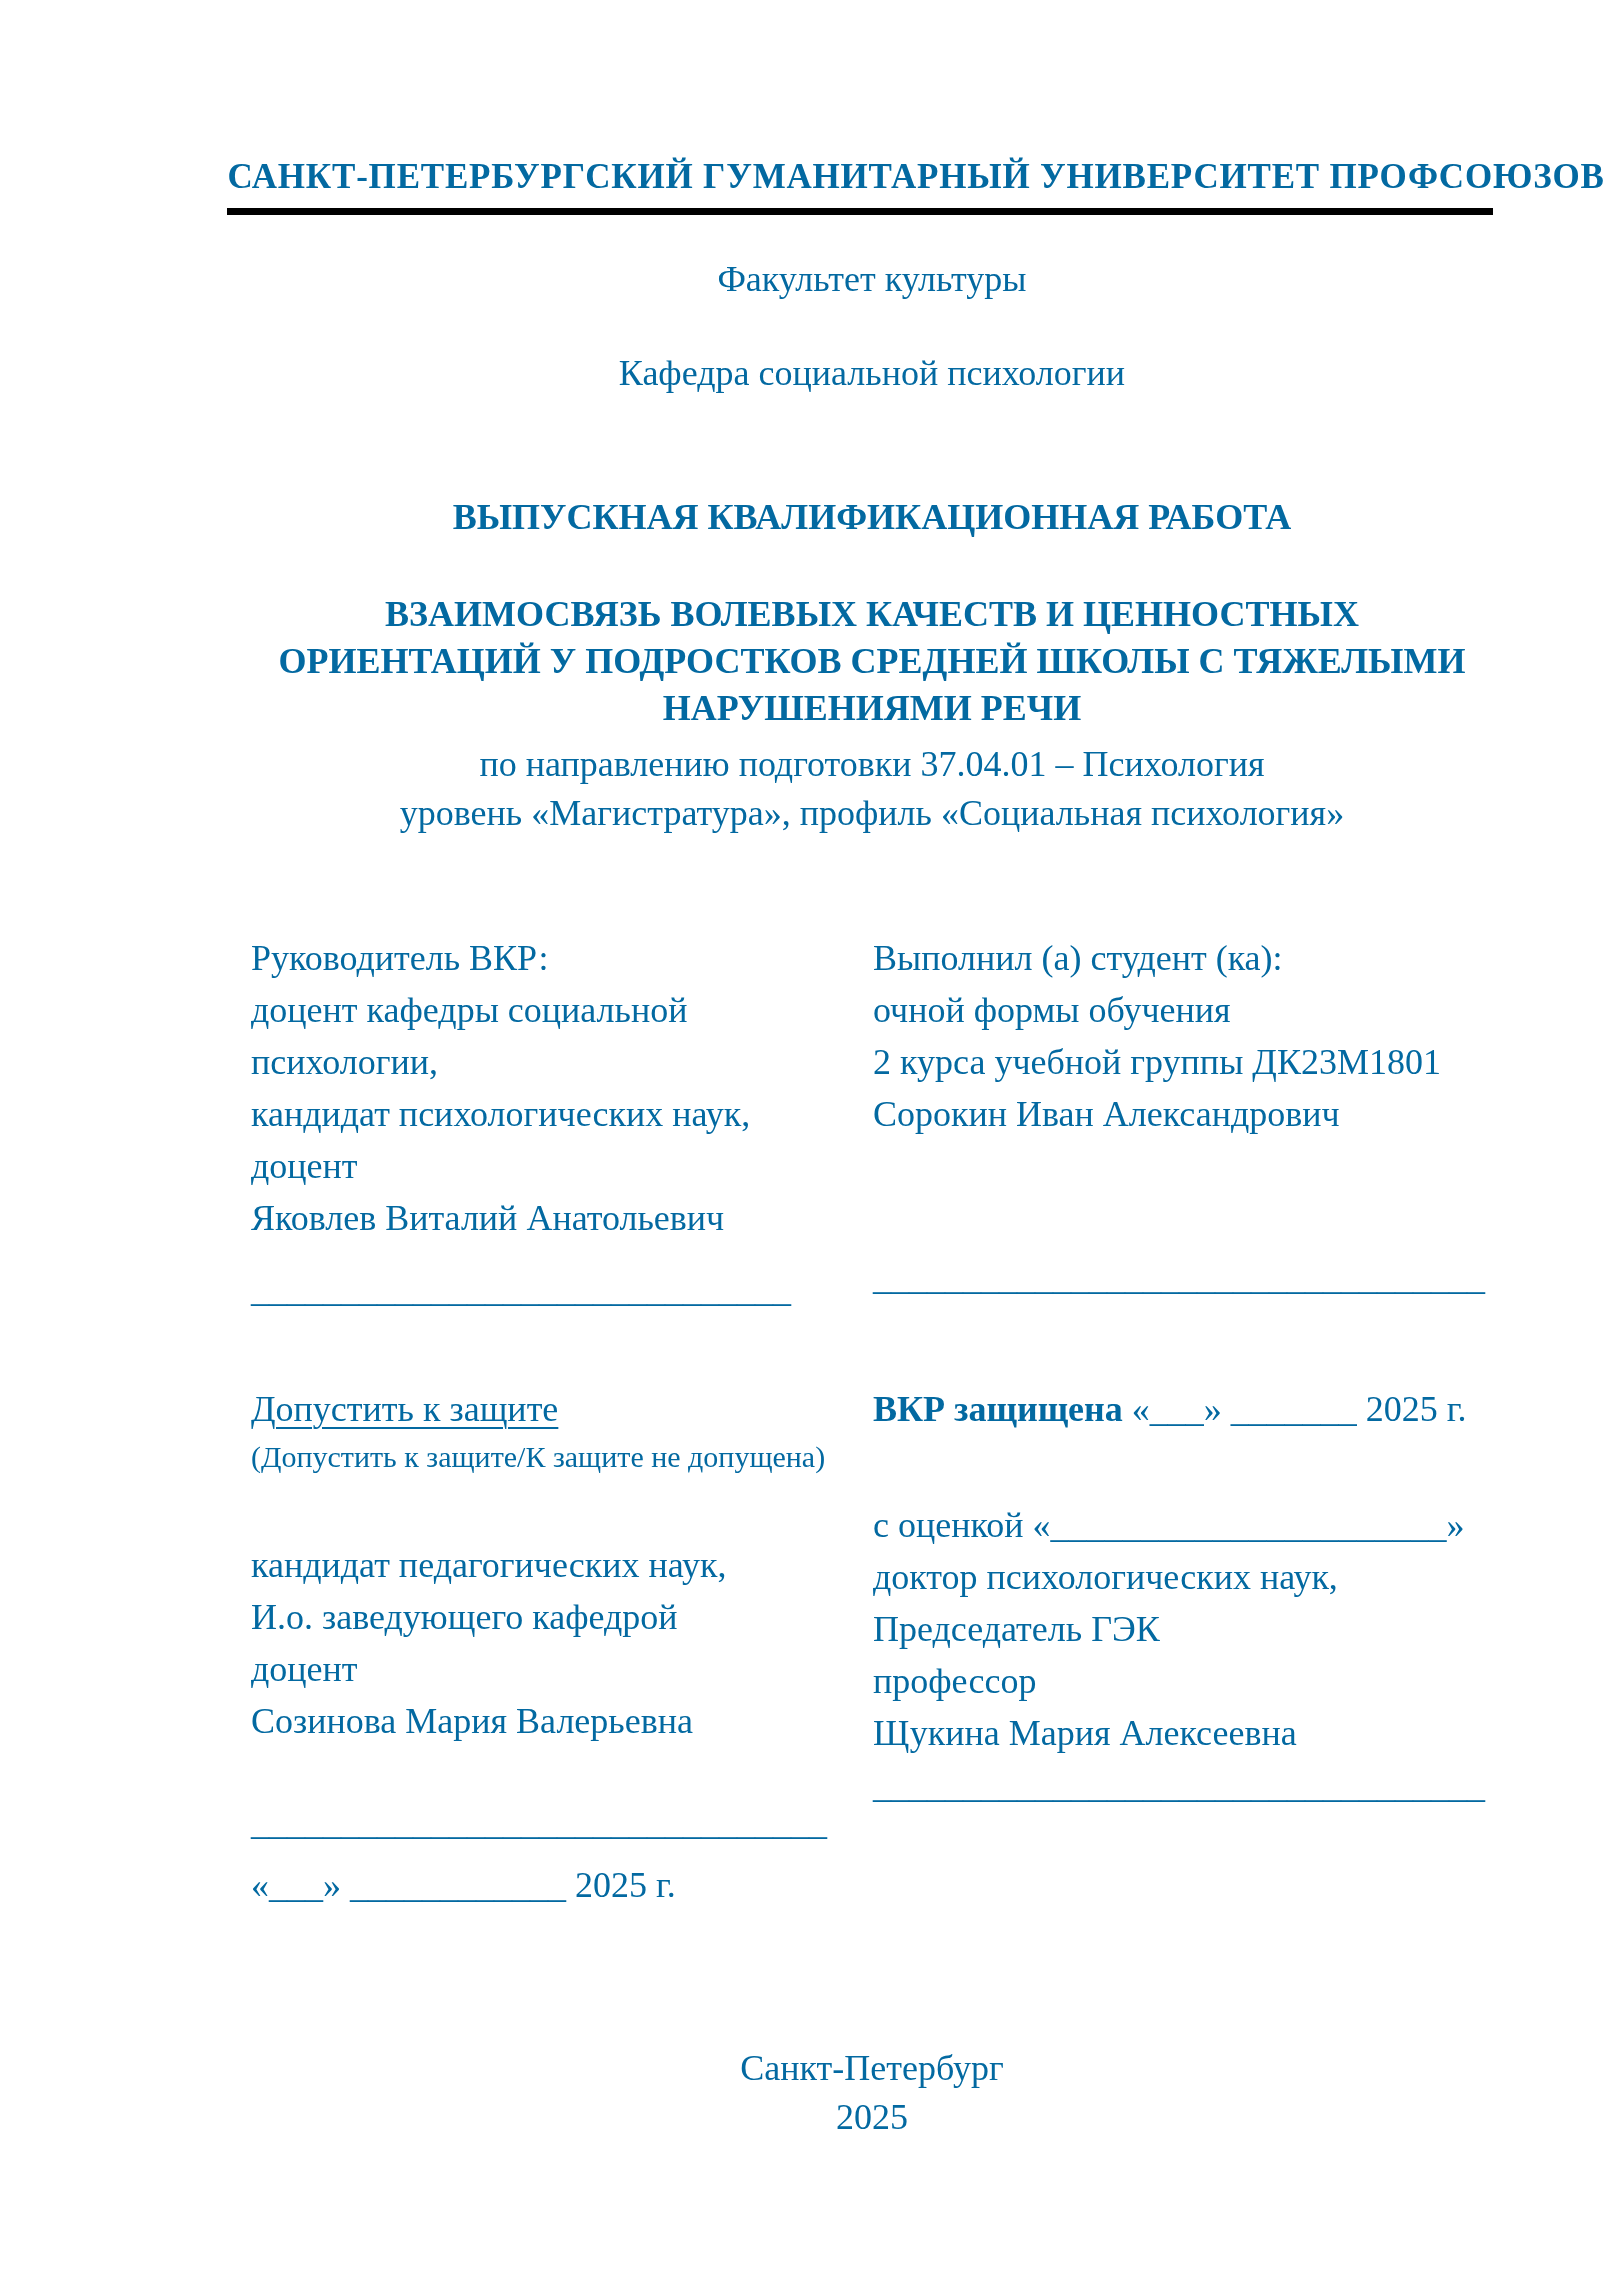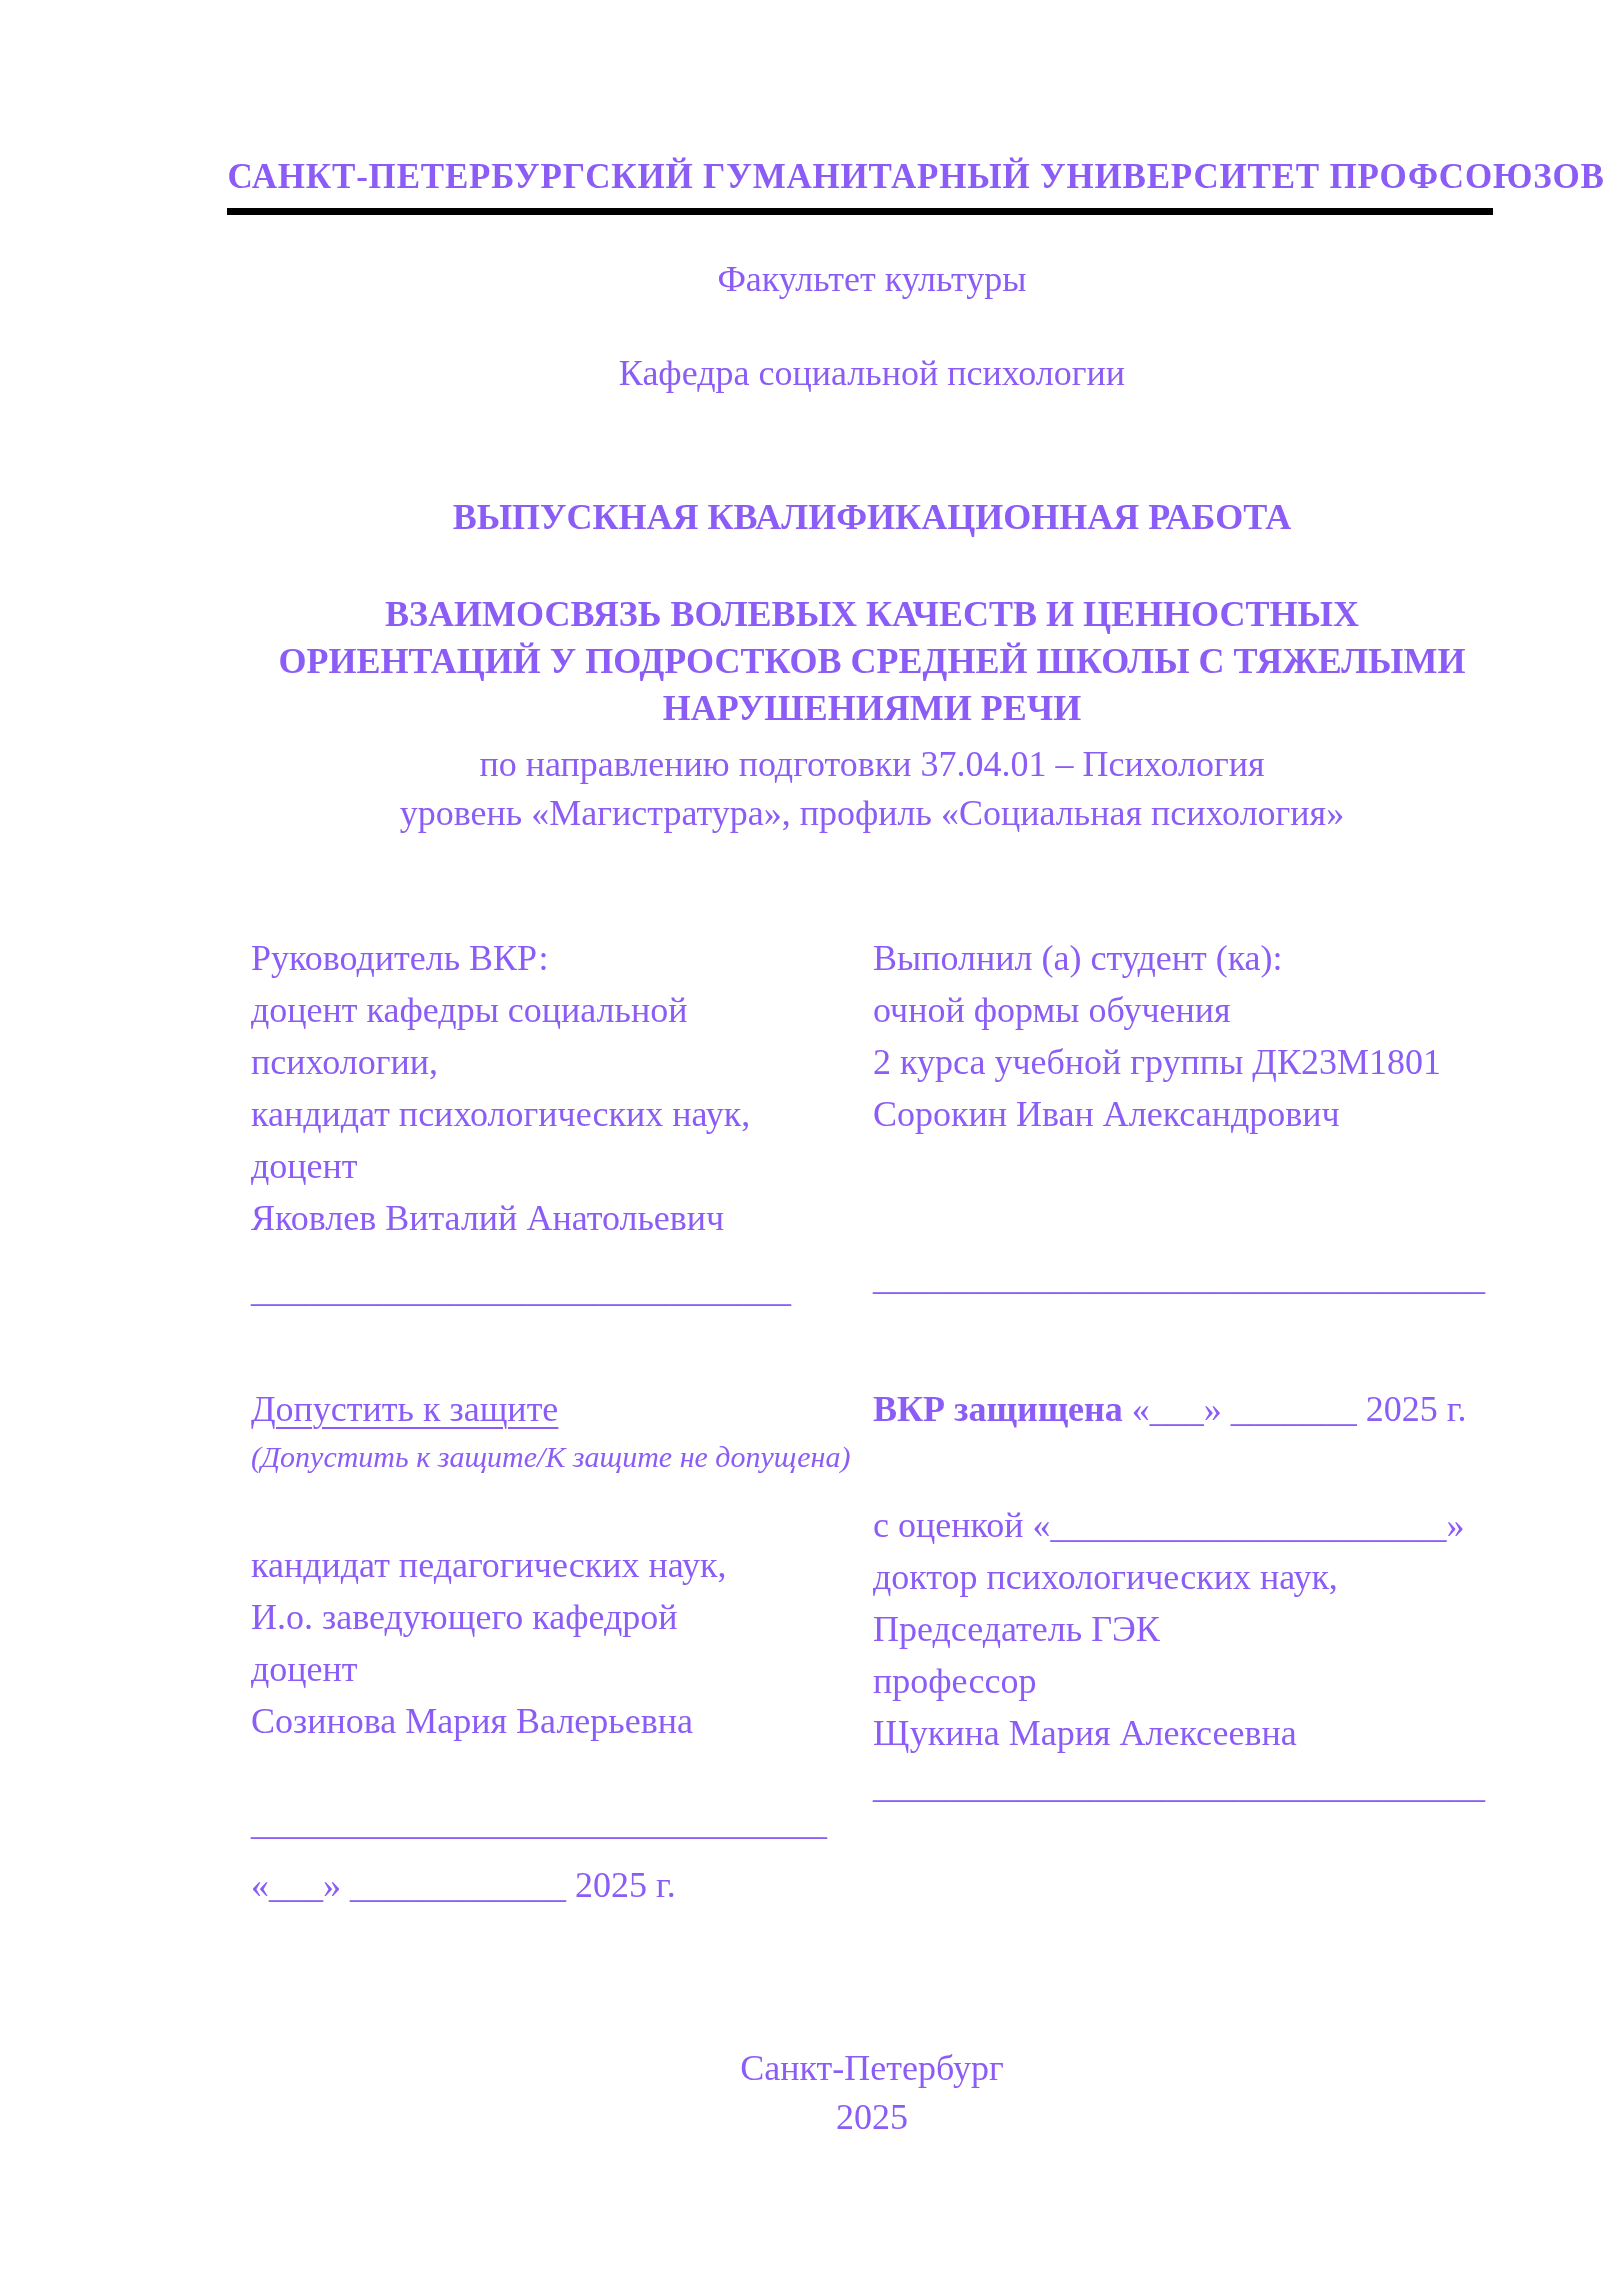--- a/index.html
+++ b/index.html
@@ -5,21 +5,21 @@
   html, body {
     margin: 0;
     padding: 0;
     background: #ffffff;
   }
   .page {
     position: relative;
     width: 1623px;
     height: 2295px;
     background: #ffffff;
-    color: #8b5cf6;
+    color: #0369a1;
     font-family: "Liberation Serif", "DejaVu Serif", serif;
     font-size: 36px;
     box-sizing: border-box;
     padding: 157px 130px 0 251px;
     overflow: hidden;
   }
   .center { text-align: center; }
 
   .university {
     text-align: center;
@@ -51,21 +51,20 @@
   .sig-supervisor { margin-top: 19px; }
   .sig-student    { margin-top: 111px; }
 
   .admission-heading {
     text-decoration: underline;
     text-decoration-thickness: 2.4px;
     text-underline-offset: 6.3px;
   }
   .admission-note {
     font-size: 30px;
-    font-style: italic;
     line-height: 44px;
     text-align: center;
   }
   .admission-lines { margin-top: 60px; }
   .sig-admission   { margin-top: 49px; text-align: center; }
   .admission-date  { margin-top: 11px; }
 
   .defense-bold { font-weight: bold; }
   .defense-grade { margin-top: 64px; }
 

